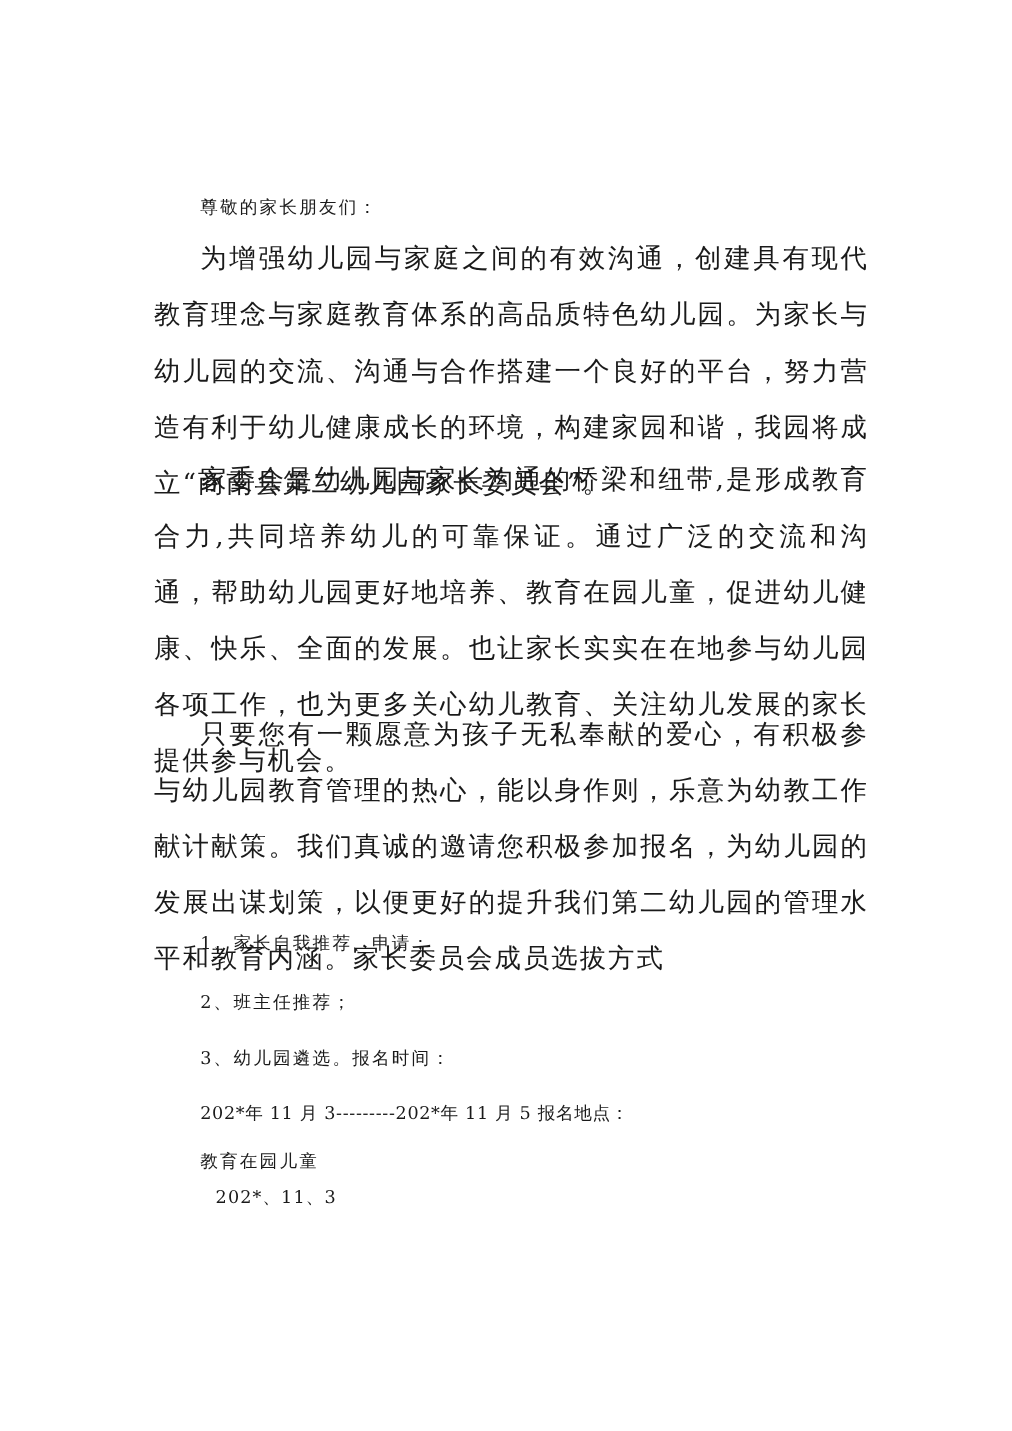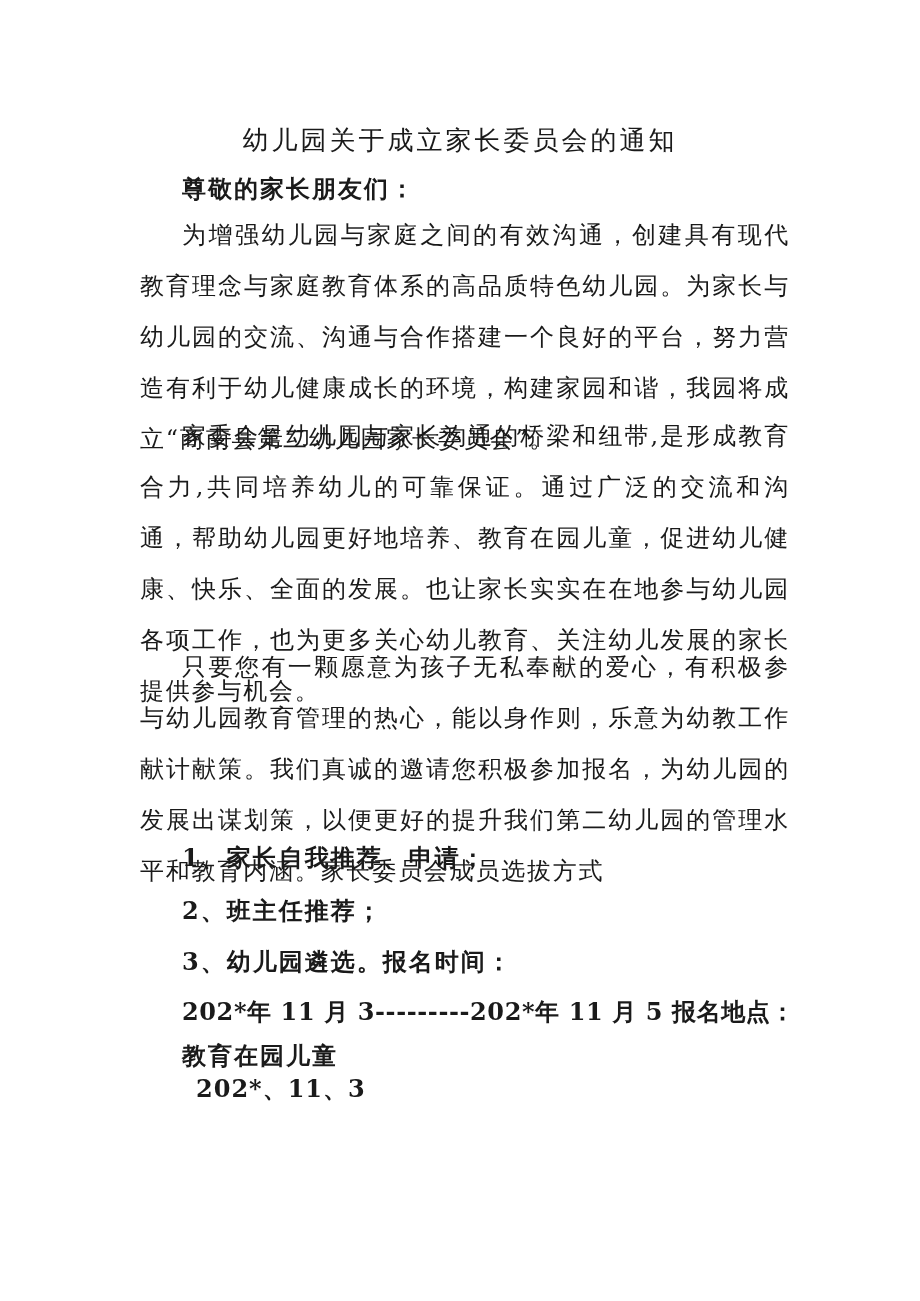--- a/index.html
+++ b/index.html
@@ -27,24 +27,23 @@
       top: 122px;
       left: 0;
       width: 920px;
       text-align: center;
       font-size: 26px;
       letter-spacing: 3px;
       line-height: 36px;
     }
     .line {
       position: absolute;
-      font-size: 24px;
+      font-size: 16px;
       line-height: 28px;
       white-space: nowrap;
-      font-weight: bold;
     }
     .body-text {
       position: absolute;
       left: 140px;
       width: 650px;
       font-size: 24px;
       line-height: 51px;
       text-align: justify;
       text-align-last: left;
       text-indent: 42px;
@@ -60,21 +59,20 @@
     .item2 { top: 897px; text-align: right; }
     .item3 { top: 948px; text-align: right; }
     .dates { top: 998px; left: 182px; letter-spacing: 0.6px; }
     .location { top: 1042px; left: 182px; letter-spacing: 2px; }
     .signdate { top: 1075px; left: 196px; letter-spacing: 1px; }
   </style>
 </head>
 <body>
 
 <div class="page">
-  <div class="title">幼儿园关于成立家长委员会的通知</div>
 
   <div class="line salutation">尊敬的家长朋友们：</div>
 
   <p class="body-text p1">为增强幼儿园与家庭之间的有效沟通，创建具有现代教育理念与家庭教育体系的高品质特色幼儿园。为家长与幼儿园的交流、沟通与合作搭建一个良好的平台，努力营造有利于幼儿健康成长的环境，构建家园和谐，我园将成立“商南县第二幼儿园家长委员会”。</p>
   <p class="body-text p3">只要您有一颗愿意为孩子无私奉献的爱心，有积极参与幼儿园教育管理的热心，能以身作则，乐意为幼教工作献计献策。我们真诚的邀请您积极参加报名，为幼儿园的发展出谋划策，以便更好的提升我们第二幼儿园的管理水平和教育内涵。家长委员会成员选拔方式</p>
   <p class="body-text p2">家委会是幼儿园与家长沟通的桥梁和纽带,是形成教育合力,共同培养幼儿的可靠保证。通过广泛的交流和沟通，帮助幼儿园更好地培养、教育在园儿童，促进幼儿健康、快乐、全面的发展。也让家长实实在在地参与幼儿园各项工作，也为更多关心幼儿教育、关注幼儿发展的家长提供参与机会。</p>
 
   <div class="line item item1">1、家长自我推荐、申请；</div>
   <div class="line item item2">2、班主任推荐；</div>
   <div class="line item item3">3、幼儿园遴选。报名时间：</div>

